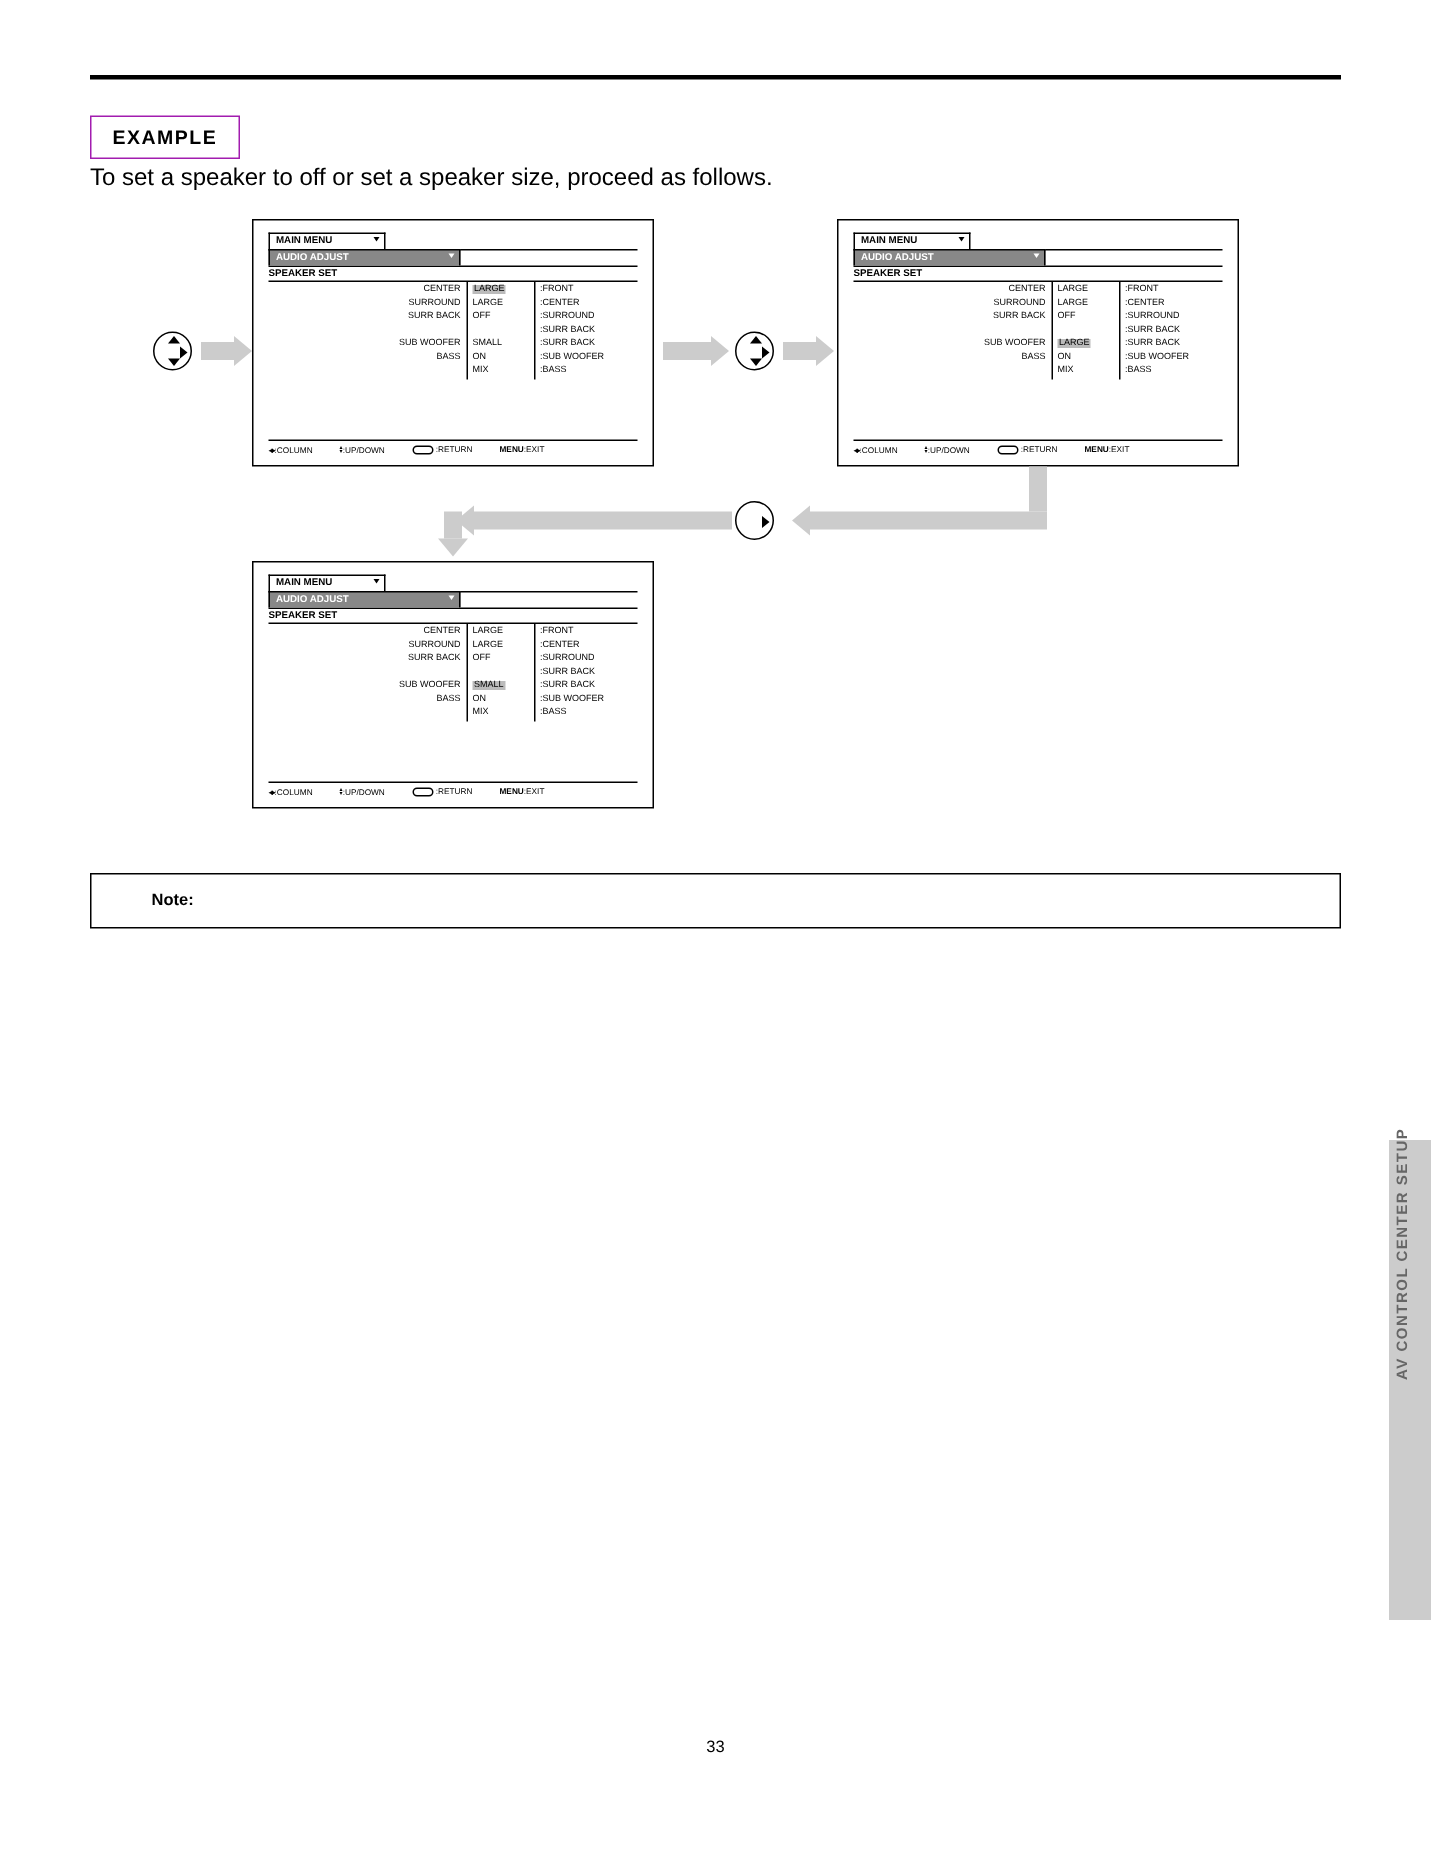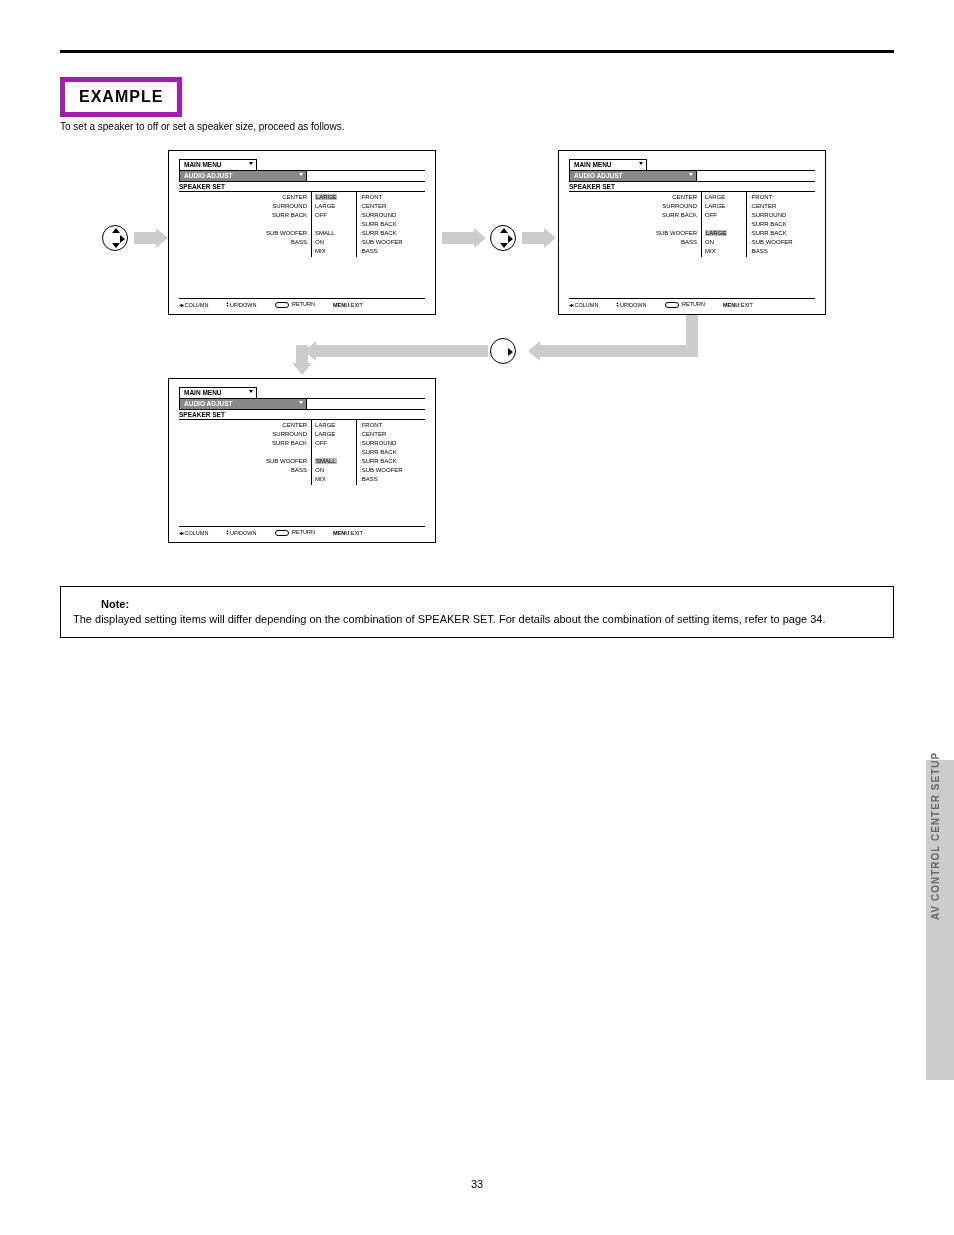--- a/index.html
+++ b/index.html
@@ -14,29 +14,29 @@
   .page {
     padding: 50px 60px 40px 60px;
     position: relative;
   }
   .thick-rule {
     border-top: 3px solid #000;
     margin-bottom: 24px;
   }
   .example-box {
     display: inline-block;
-    border: 5px solid #a21caf;
+    border: 1px solid #a21caf;
     padding: 6px 14px;
-    font-size: 16px;
+    font-size: 13px;
     font-weight: bold;
     letter-spacing: 1px;
     margin-bottom: 4px;
   }
   .instruction {
-    font-size: 10px;
+    font-size: 16px;
     margin-bottom: 18px;
   }
 
   .flow-area {
     position: relative;
     width: 100%;
     height: 410px;
   }
 
   
@@ -358,21 +358,20 @@
         <span><span class="udpair">▴<br>▾</span><span>:UP/DOWN</span></span>
         <span><span class="blob"></span><span>:RETURN</span></span>
         <span><b>MENU</b><span>:EXIT</span></span>
       </div>
     </div>
 
   </div>
 
   <div class="note-box">
     <b>Note:</b><br>
-    <span>The displayed setting items will differ depending on the combination of SPEAKER SET. For details about the combination of setting items, refer to page 34.</span>
   </div>
 
   <div class="page-num">33</div>
 </div>
 
 <div class="side-tab">
   <span>AV CONTROL CENTER SETUP</span>
 </div>
 
 </body></html>

